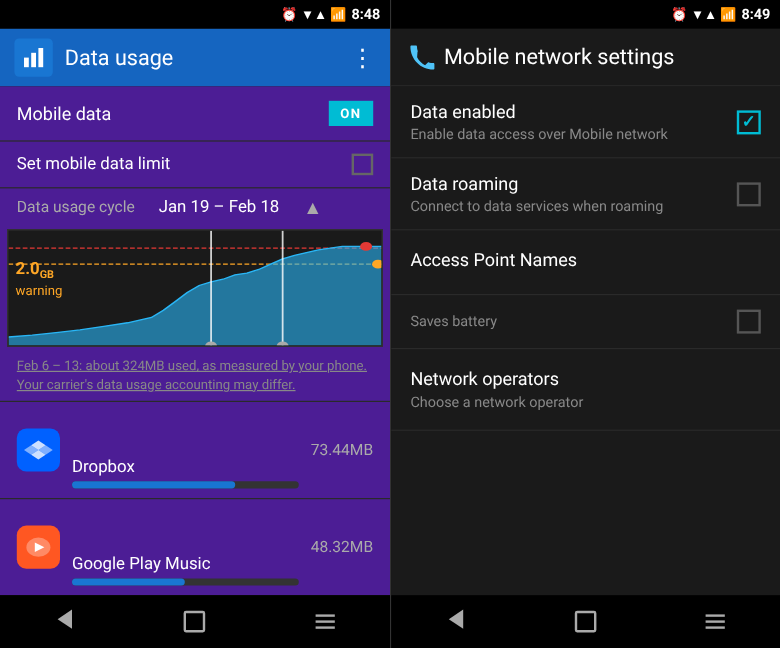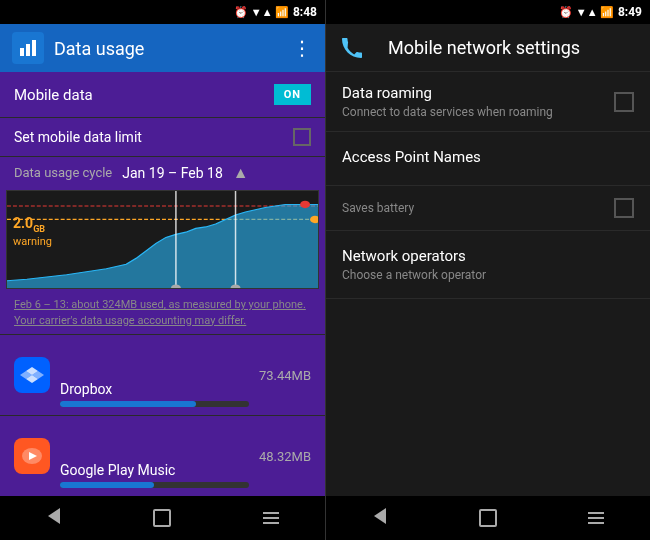--- a/index.html
+++ b/index.html
@@ -134,21 +134,21 @@
       width: 18px;
       height: 18px;
       border: 2px solid #666;
       background: transparent;
     }
 
     .cycle-row {
       display: flex;
       align-items: center;
       padding: 6px 14px;
-      gap: 10px;
+      gap: 20px;
       font-size: 13px;
       color: #aaa;
     }
     .cycle-date {
       color: #fff;
       font-size: 14px;
     }
     .cycle-arrow {
       font-size: 16px;
       color: #aaa;
@@ -233,21 +233,21 @@
       color: #aaa;
     }
 
     
     .right-screen .top-bar {
       height: 48px;
       background: #1a1a1a;
       display: flex;
       align-items: center;
       padding: 0 12px;
-      gap: 22px;
+      gap: 4px;
       border-bottom: 1px solid #2a2a2a;
     }
     .phone-icon {
       width: 28px;
       height: 28px;
       display: flex;
       align-items: center;
       justify-content: center;
     }
 
@@ -472,20 +472,27 @@
     <div class="phone-icon">
       <svg width="22" height="22" viewBox="0 0 22 22">
         <path d="M6.6 10.8c1.4 2.8 3.8 5.1 6.6 6.6l2.2-2.2c.3-.3.7-.4 1-.2 1.1.4 2.3.6 3.6.6.6 0 1 .4 1 1V20c0 .6-.4 1-1 1C9.6 21 1 12.4 1 2c0-.6.4-1 1-1h3.5c.6 0 1 .4 1 1 0 1.3.2 2.5.6 3.6.1.3 0 .7-.2 1L6.6 10.8z" fill="#4FC3F7"></path>
       </svg>
     </div>
     <span class="top-bar-title">Mobile network settings</span>
   </div>
 
   <div class="settings-content">
 
+    <div class="setting-item">
+      <div class="setting-text">
+        <div class="setting-title">Data enabled</div>
+        <div class="setting-subtitle">Enable data access over Mobile network</div>
+      </div>
+      <div class="checkbox-checked"></div>
+    </div>
 
     <div class="setting-item">
       <div class="setting-text">
         <div class="setting-title">Data roaming</div>
         <div class="setting-subtitle">Connect to data services when roaming</div>
       </div>
       <div class="checkbox-unchecked"></div>
     </div>
 
     <div class="setting-item-plain">

